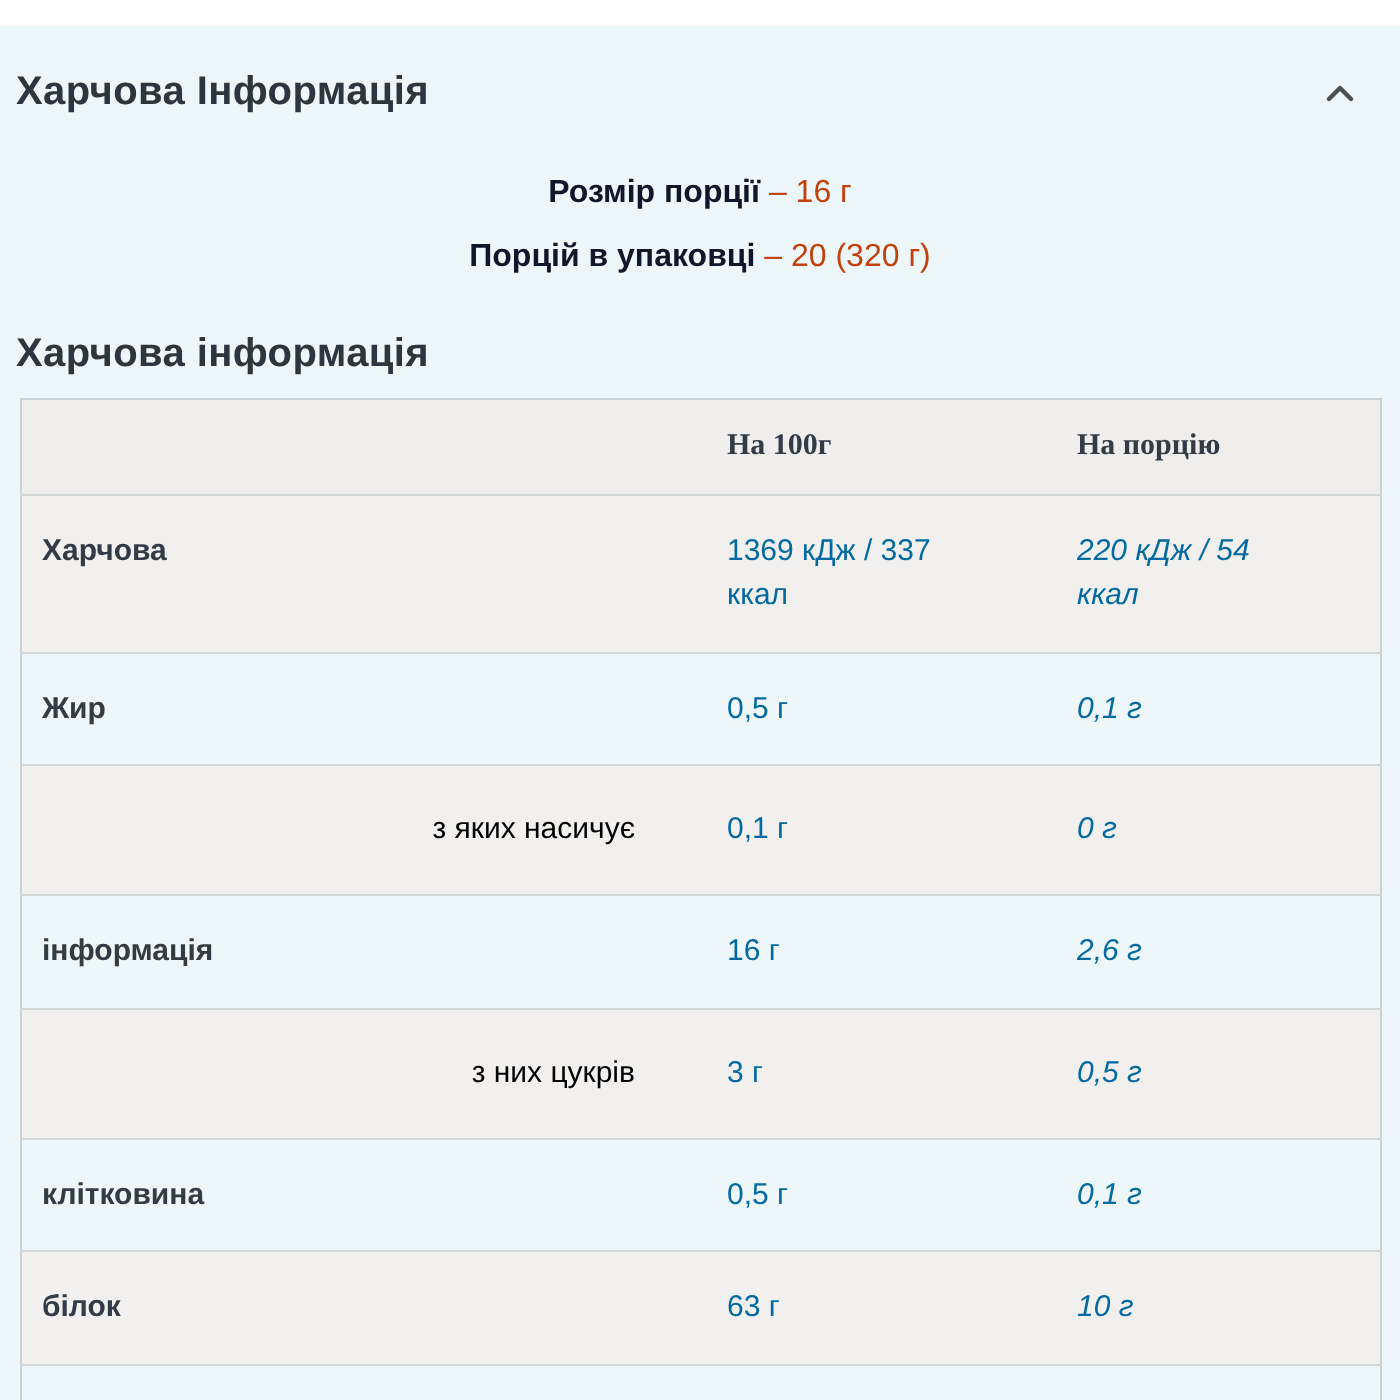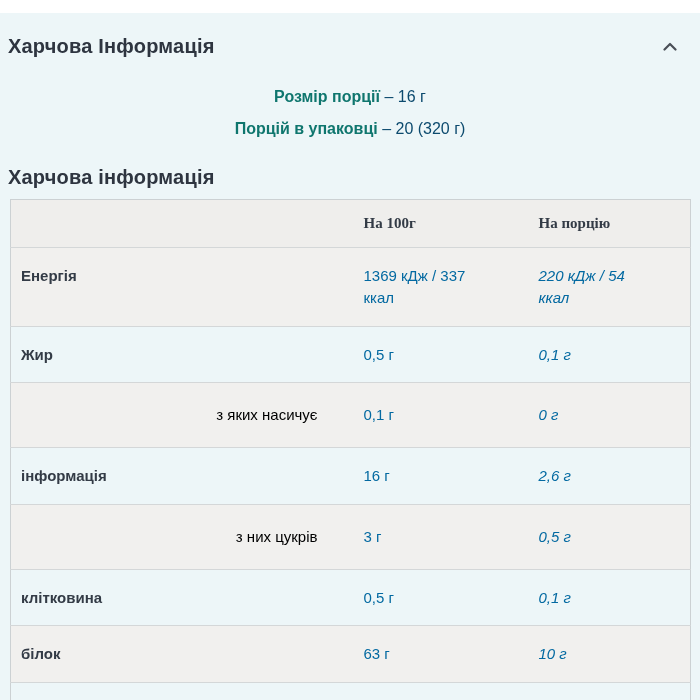--- a/index.html
+++ b/index.html
@@ -39,25 +39,25 @@
   .serving-block {
     padding: 4px 0 2px 0;
   }
   .serving-line {
     text-align: center;
     margin: 14px 0;
     font-size: 16px;
   }
   .serving-label {
     font-weight: 700;
-    color: #0f766e;
+    color: #0f172a;
   }
   .serving-value {
     font-weight: 400;
-    color: #0c4a6e;
+    color: #c2410c;
   }
   .table-title {
     font-size: 20px;
     font-weight: 700;
     color: #2e3540;
     padding: 12px 8px 10px 8px;
     letter-spacing: 0.2px;
   }
   table.nutrition {
     width: 680px;
@@ -140,21 +140,21 @@
       </colgroup>
     <thead>
       <tr>
         <th></th>
         <th>На 100г</th>
         <th>На порцію</th>
       </tr>
     </thead>
     <tbody>
         <tr>
-    <td class="cell-label">Енергія</td>
+    <td class="cell-label">Харчова</td>
     <td class="cell-per100">1369 кДж / 337 ккал</td>
     <td class="cell-serving">220 кДж / 54 ккал</td>
   </tr>
         <tr>
     <td class="cell-label">Жир</td>
     <td class="cell-per100">0,5 г</td>
     <td class="cell-serving">0,1 г</td>
   </tr>
         <tr class="sub">
     <td class="cell-label">з яких насичує</td>

